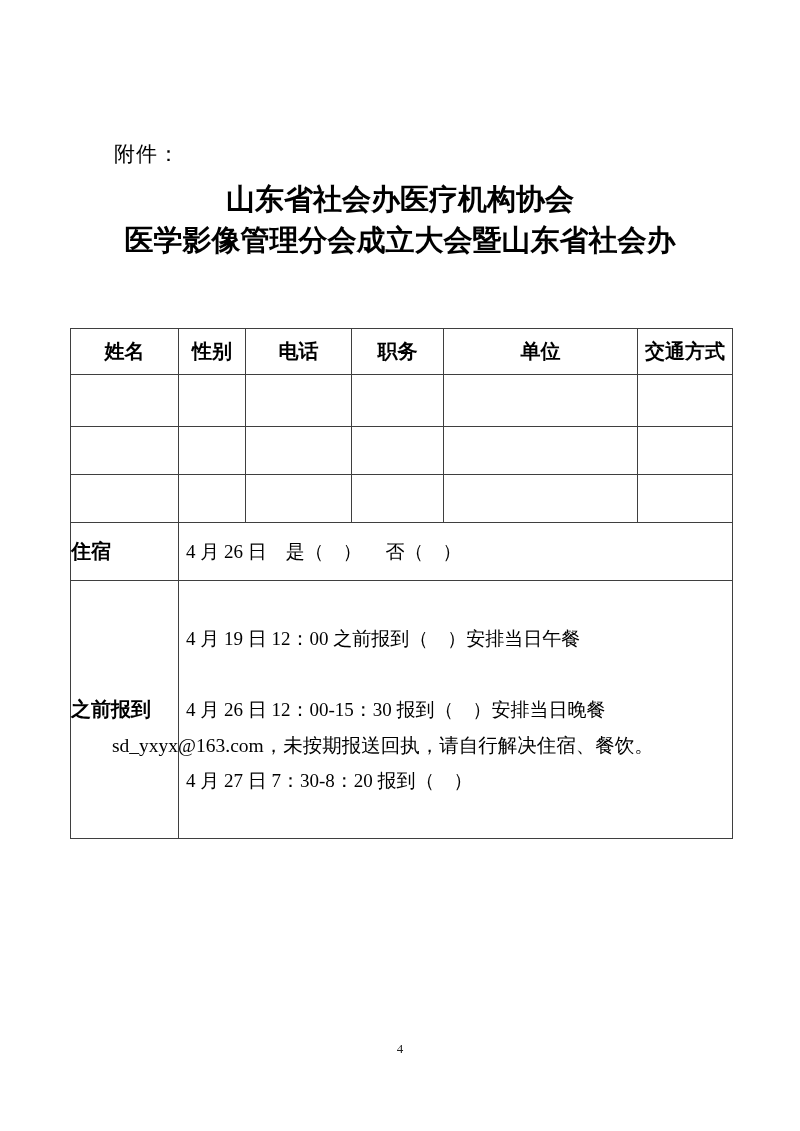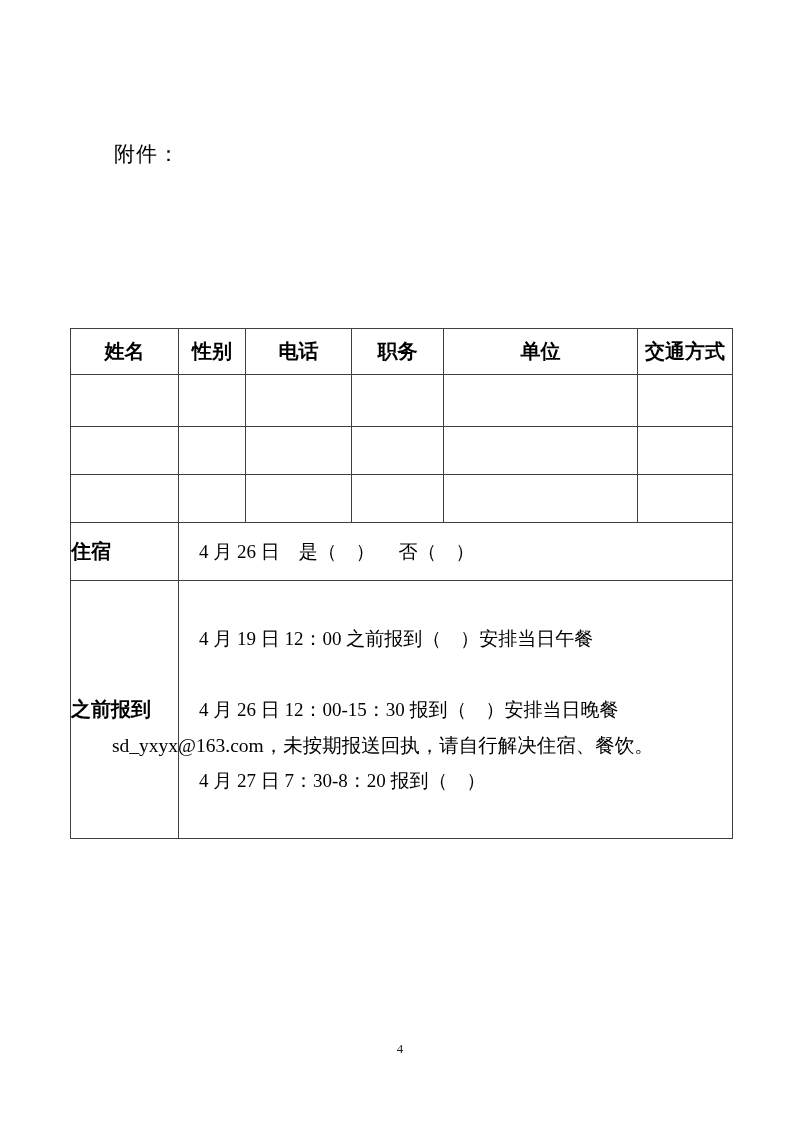--- a/index.html
+++ b/index.html
@@ -55,21 +55,21 @@
   .row-header  { height: 46px; }
   .row-empty-1 { height: 52px; }
   .row-empty-2 { height: 48px; }
   .row-empty-3 { height: 48px; }
   .row-accom   { height: 58px; }
   .row-checkin { height: 83px; }
   .content-cell {
     font-family: "Liberation Serif", "DejaVu Serif", serif;
     font-size: 19px;
     text-align: left;
-    padding-left: 20px;
+    padding-left: 7px;
     white-space: pre-wrap;
   }
   .checkin-line { line-height: 27px; white-space: pre-wrap; }
   .note {
     position: absolute;
     top: 676px;
     left: 112px;
     font-size: 19.5px;
     line-height: 28px;
     white-space: pre-wrap;
@@ -85,20 +85,22 @@
   }
 </style>
 </head>
 <body>
 
 <div class="page">
 
   <div class="attachment">附件：</div>
 
   <div class="doc-title">
+    <div>山东省社会办医疗机构协会</div>
+    <div>医学影像管理分会成立大会暨山东省社会办</div>
   </div>
 
   <table class="reply-table">
     <colgroup>
       <col style="width:108px">
       <col style="width:67px">
       <col style="width:106px">
       <col style="width:92px">
       <col style="width:194px">
       <col style="width:95px">

